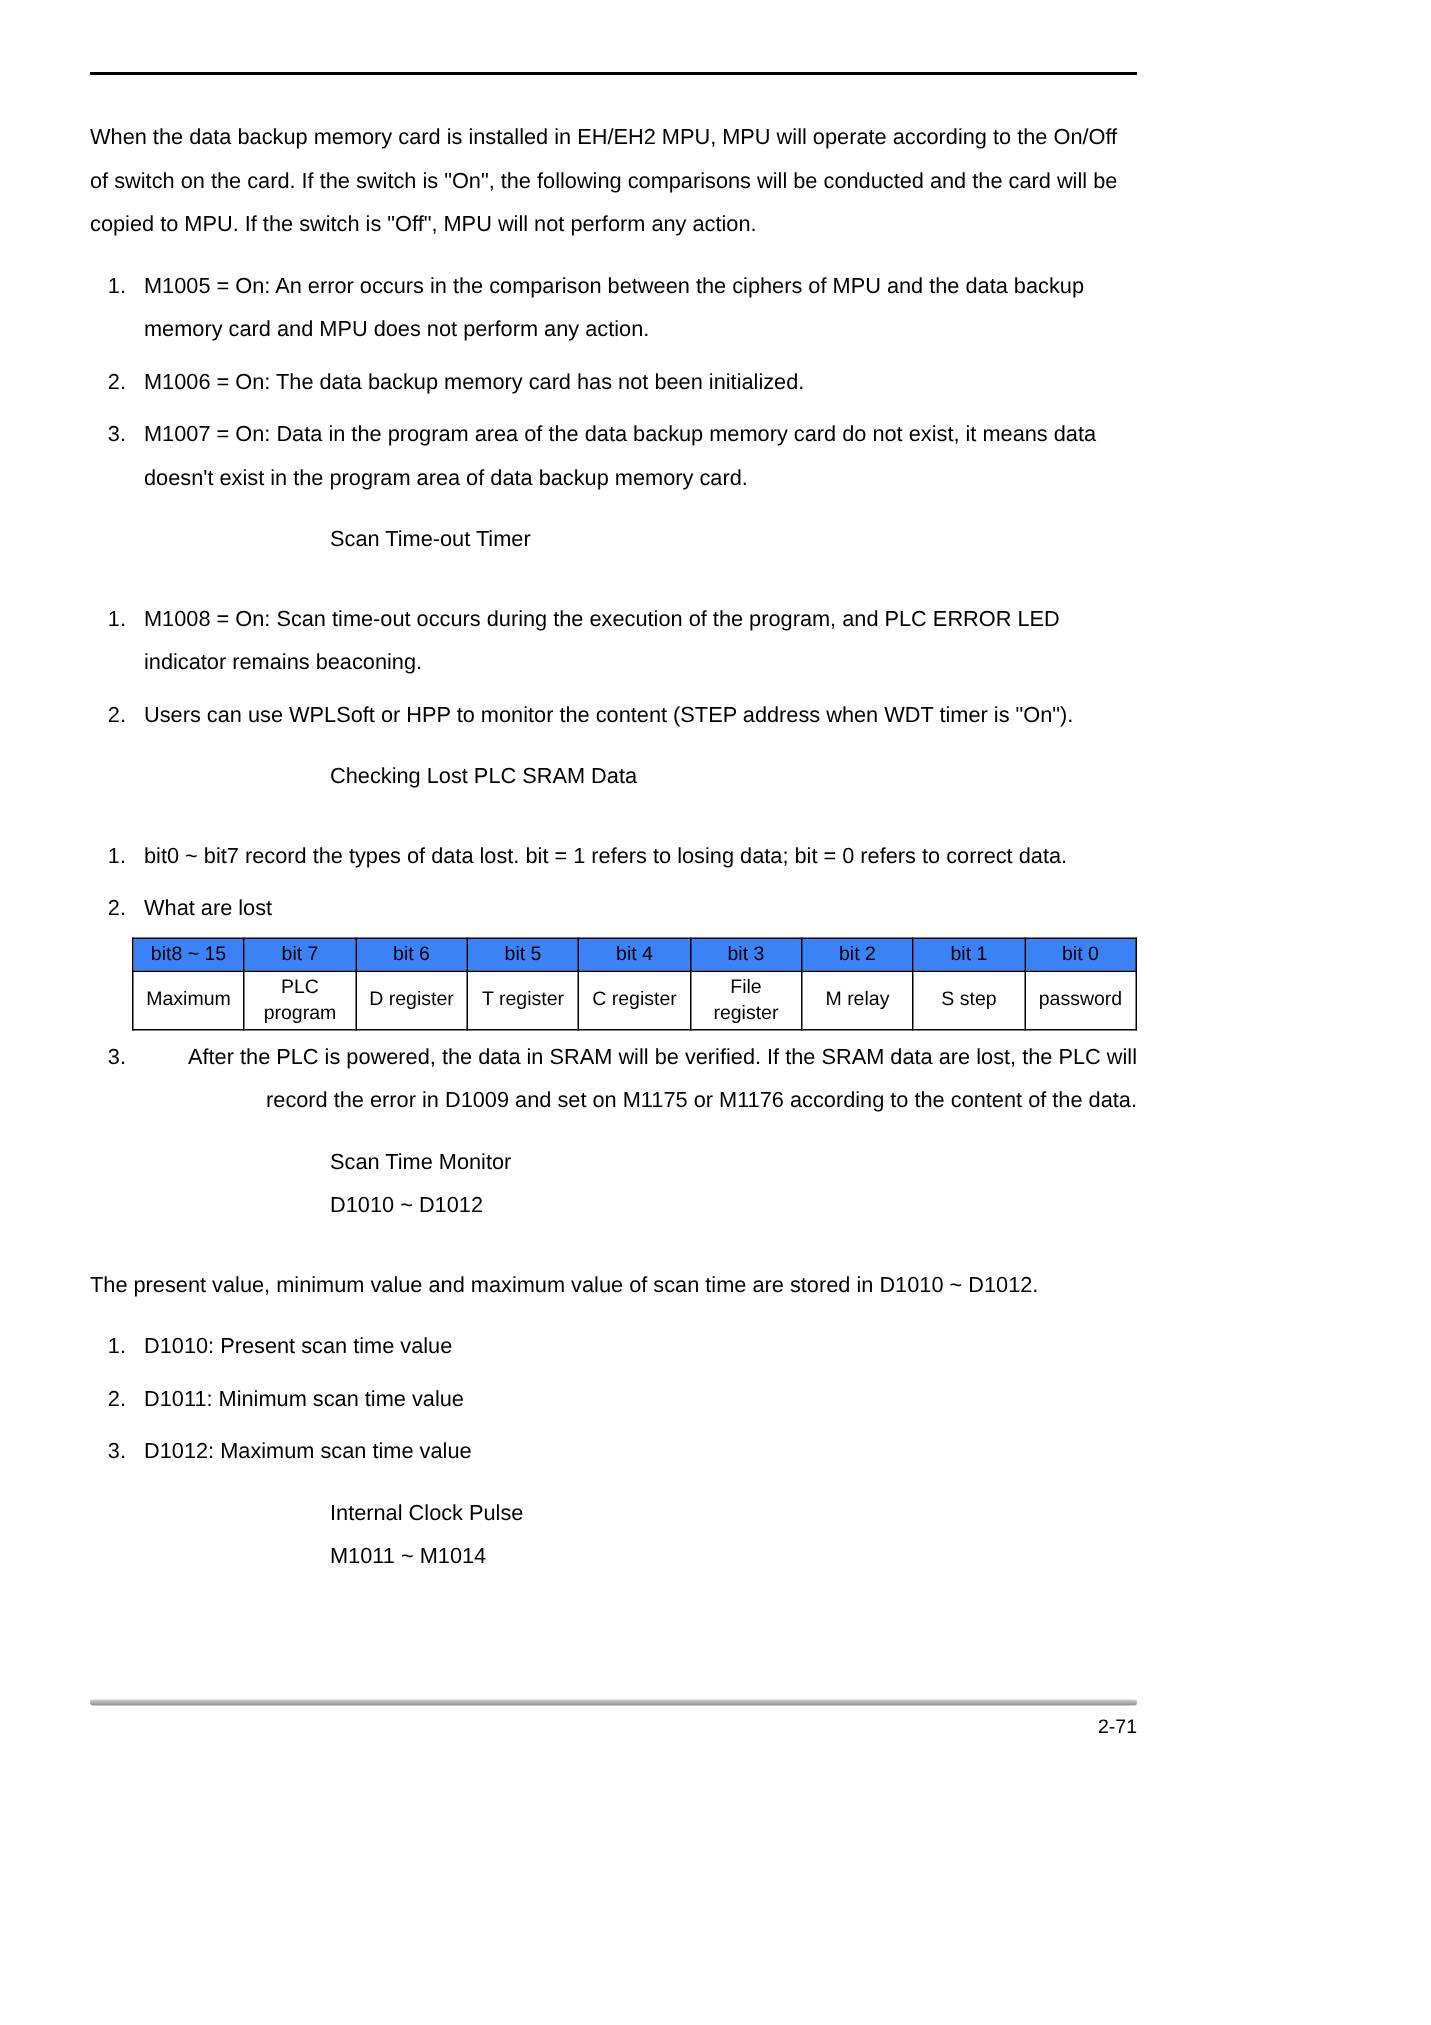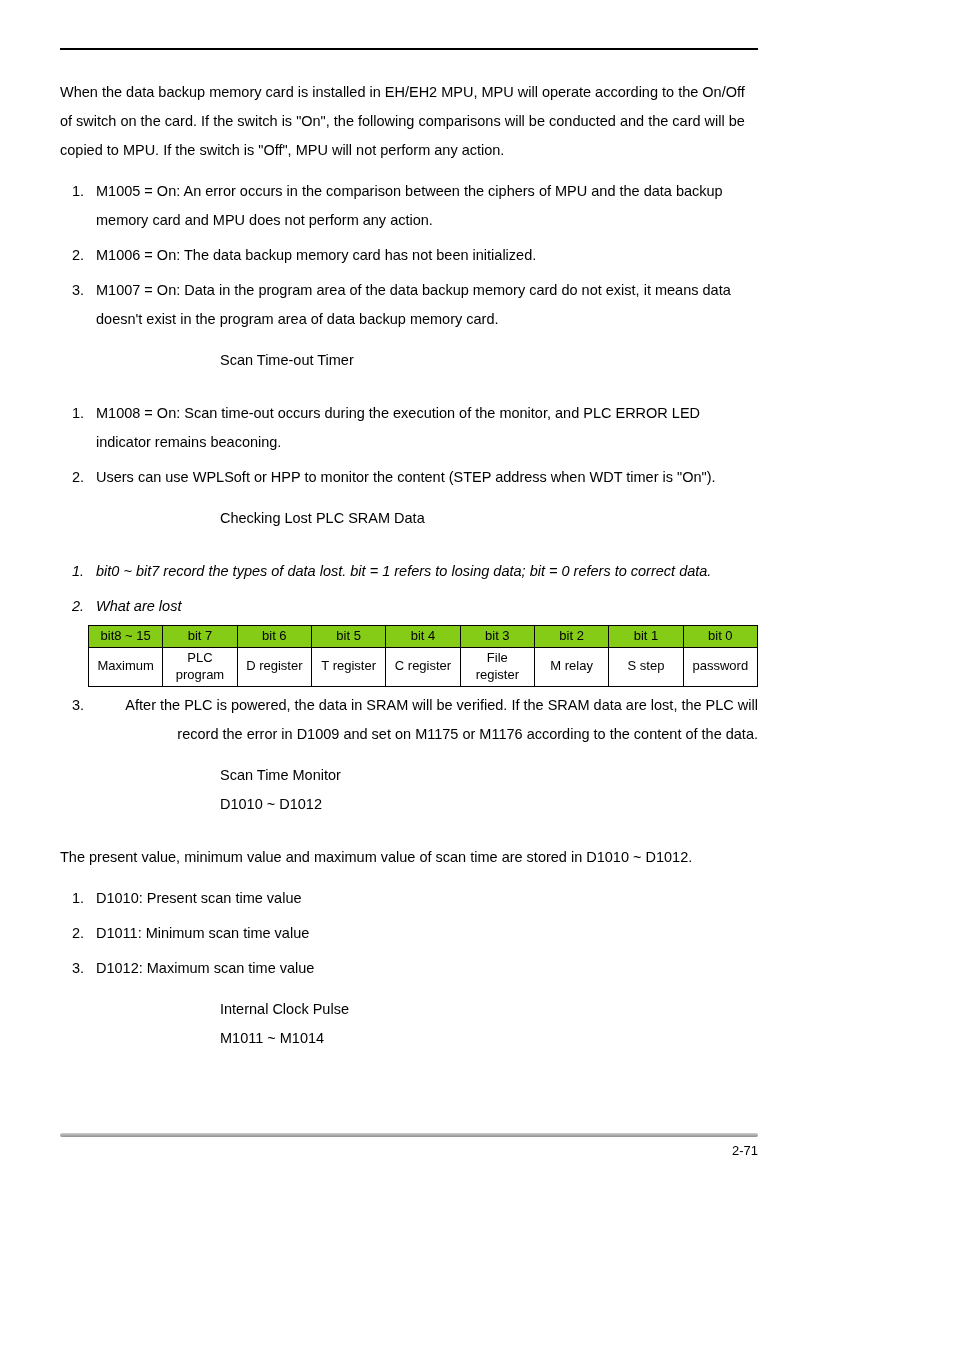--- a/index.html
+++ b/index.html
@@ -47,21 +47,21 @@
     table-layout: fixed;
   }
   table.bits th, table.bits td {
     border: 1px solid #000;
     font-size: 13px;
     text-align: center;
     padding: 2px 4px;
     line-height: 1.3;
   }
   table.bits th {
-    background: #84cc16;
+    background: #3b82f6;
     font-weight: normal;
   }
   .table-wrap {
     margin-left: 28px;
     margin-right: 0;
   }
   .footer-area {
     margin-top: 80px;
   }
   .footer-rule {
@@ -89,29 +89,29 @@
     <li>M1005 = On: An error occurs in the comparison between the ciphers of MPU and the data backup memory card and MPU does not perform any action.</li>
     <li>M1006 = On: The data backup memory card has not been initialized.</li>
     <li>M1007 = On: Data in the program area of the data backup memory card do not exist, it means data doesn't exist in the program area of data backup memory card.</li>
   </ol>
 
   <div class="section-block">
     <div>Scan Time-out Timer</div>
   </div>
 
   <ol class="num">
-    <li>M1008 = On: Scan time-out occurs during the execution of the monitor, and PLC ERROR LED indicator remains beaconing.</li>
+    <li>M1008 = On: Scan time-out occurs during the execution of the program, and PLC ERROR LED indicator remains beaconing.</li>
     <li>Users can use WPLSoft or HPP to monitor the content (STEP address when WDT timer is "On").</li>
   </ol>
 
   <div class="section-block">
     <div>Checking Lost PLC SRAM Data</div>
   </div>
 
-  <ol class="num" style="margin-bottom:4px;font-style:italic;">
+  <ol class="num" style="margin-bottom:4px;">
     <li>bit0 ~ bit7 record the types of data lost. bit = 1 refers to losing data; bit = 0 refers to correct data.</li>
     <li style="margin-bottom:2px;">What are lost</li>
   </ol>
 
   <div class="table-wrap">
     <table class="bits">
       <tbody>
           <tr>
         <th>bit8 ~ 15</th>
         <th>bit 7</th>

